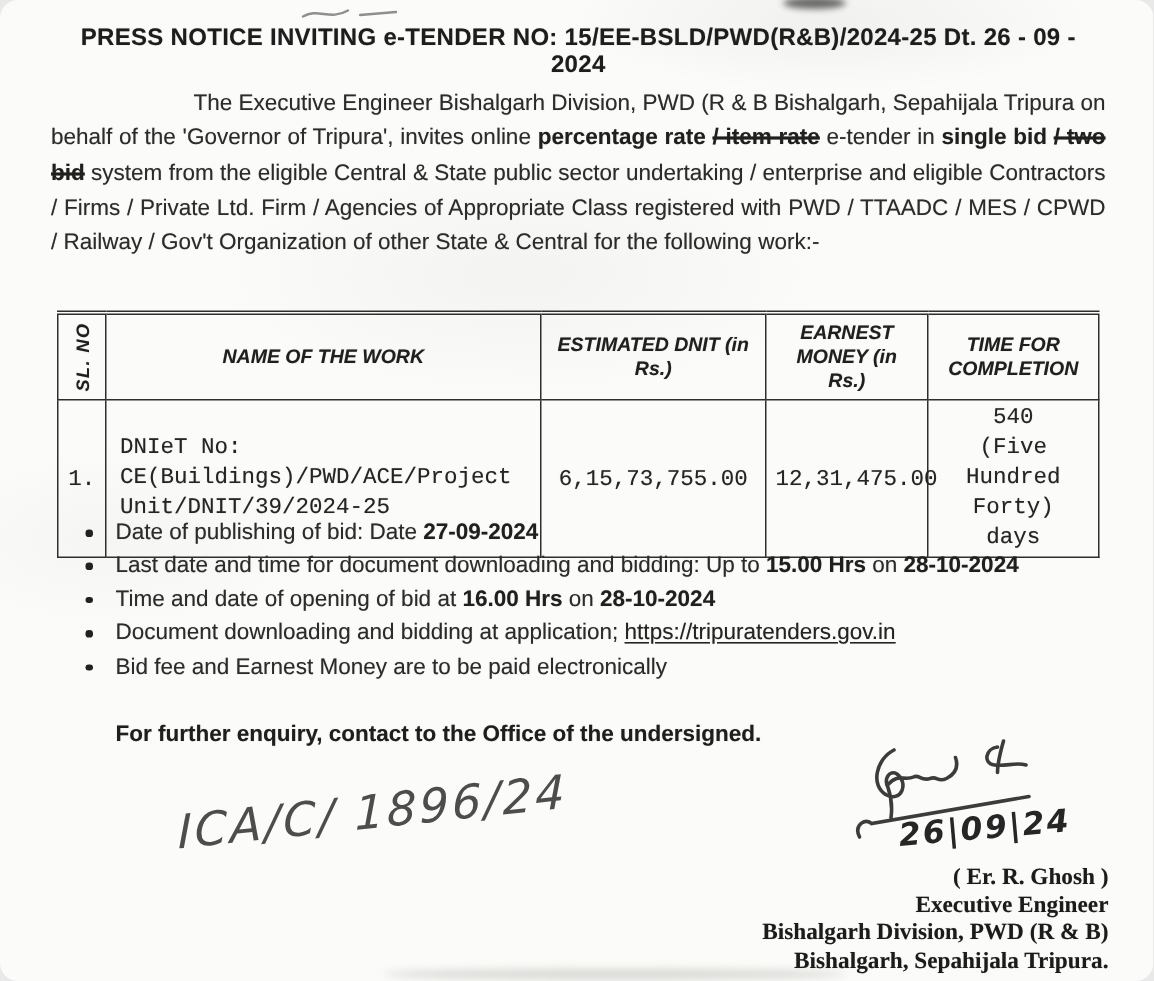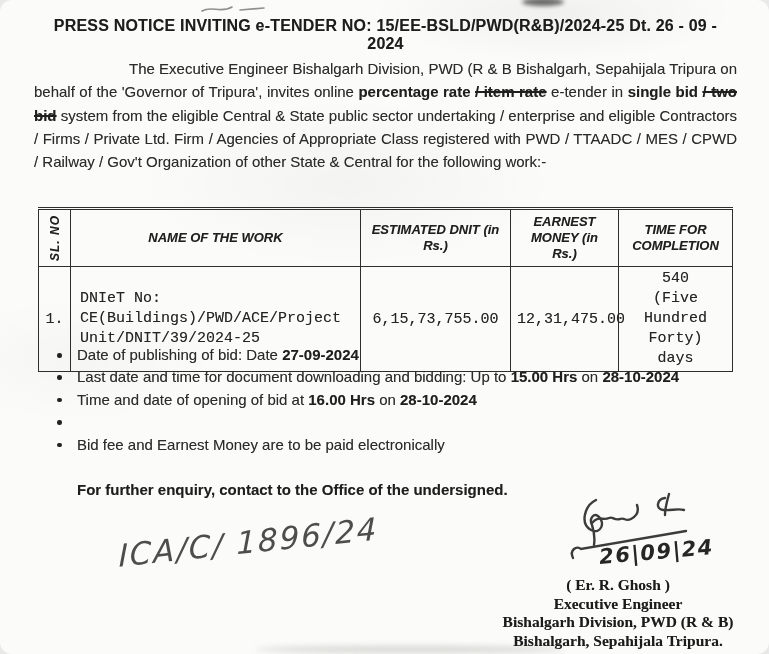--- a/index.html
+++ b/index.html
@@ -67,21 +67,21 @@
     transform:rotate(-6deg) skewX(-6deg);white-space:nowrap;
     font-family:"DejaVu Sans", sans-serif;text-shadow:none;
   }
   .sig-svg{position:absolute;left:568px;top:490px;}
   .sig-date{
     position:absolute;left:599px;top:540px;
     font-size:21px;font-weight:bold;font-style:oblique;letter-spacing:1.5px;color:#262626;
     transform:rotate(-5deg);white-space:nowrap;font-family:"DejaVu Sans", sans-serif;text-shadow:none;
   }
   .sig-block{
-    position:absolute;left:497px;top:576px;width:242px;text-align:center;
+    position:absolute;left:497px;top:576px;width:242px;text-align:right;
     font-family:"Liberation Serif", serif;font-weight:bold;font-size:15.5px;line-height:18.6px;color:#1b1b1b;
   }
 </style>
 </head>
 <body>
 
 <div class="page">
 
   <div class="smudge-top"></div>
   <svg class="pencil-mark" width="120" height="16" viewBox="0 0 120 16">
@@ -135,20 +135,21 @@
     <li>
       <span class="bullet-marker"></span>
       <span><span>Last date and time for document downloading and bidding: Up to </span><span class="bold">15.00 Hrs</span><span> on </span><span class="bold">28-10-2024</span></span>
     </li>
     <li>
       <span class="bullet-marker"></span>
       <span><span>Time and date of opening of bid at </span><span class="bold">16.00 Hrs</span><span> on </span><span class="bold">28-10-2024</span></span>
     </li>
     <li>
       <span class="bullet-marker"></span>
+      <span><span>Document downloading and bidding at application; </span><span class="link">https://tripuratenders.gov.in</span></span>
     </li>
     <li>
       <span class="bullet-marker"></span>
       <span>Bid fee and Earnest Money are to be paid electronically</span>
     </li>
   </ul>
   <div class="bullets" style="top:481px;">
     <div class="enquiry">For further enquiry, contact to the Office of the undersigned.</div>
   </div>
 

